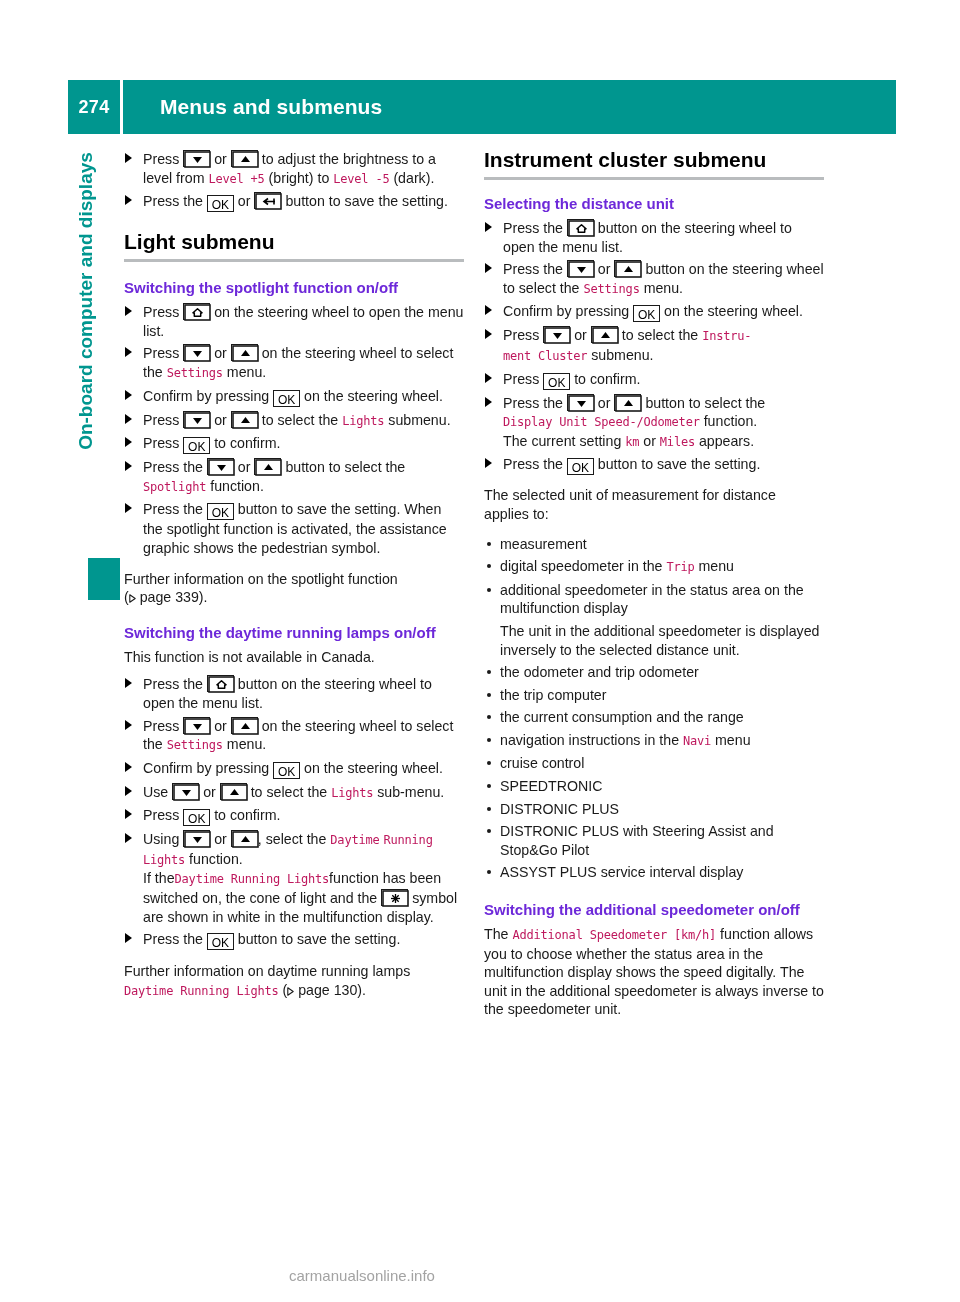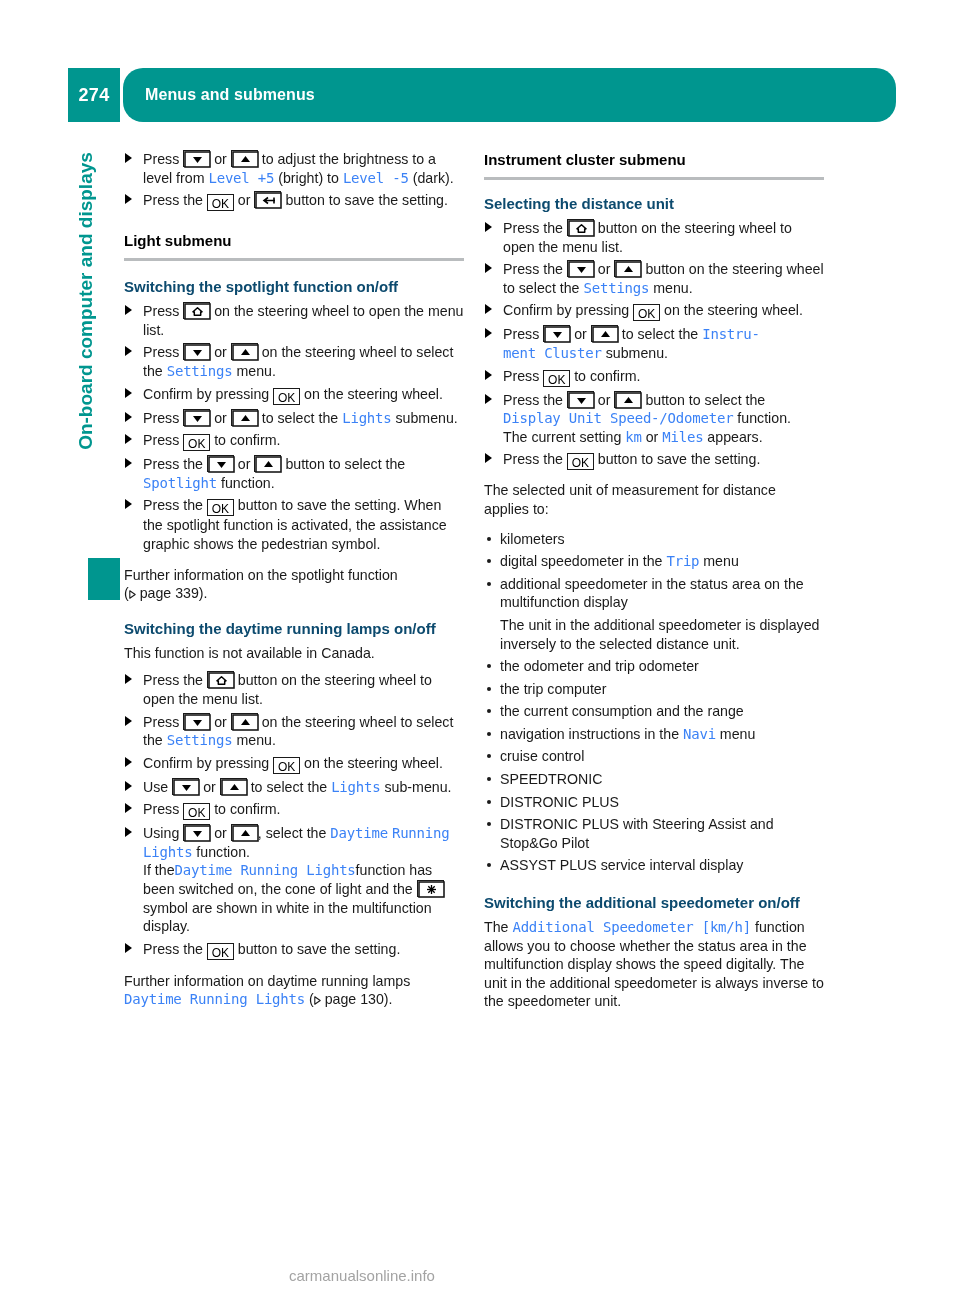--- a/index.html
+++ b/index.html
@@ -12,21 +12,21 @@
   .page {
     position: relative;
     width: 960px; height: 1302px;
     background: #ffffff;
     overflow: hidden;
   }
 
   
   .header {
     position: absolute;
-    left: 68px; top: 68px;
+    left: 68px; top: 80px;
     width: 828px; height: 54px;
     display: flex;
     align-items: stretch;
   }
   .header-pagenum {
     width: 52px;
     background: #00968f;
     color: #ffffff;
     font-weight: bold;
     font-size: 18px;
@@ -34,26 +34,25 @@
     align-items: center;
     justify-content: center;
     letter-spacing: .3px;
   }
   .header-gap { width: 3px; background: #ffffff; }
   .header-title {
     flex: 1;
     background: #00968f;
     color: #ffffff;
     font-weight: bold;
-    font-size: 16px;
+    font-size: 21px;
     display: flex;
     align-items: center;
-    padding-left: 22px;
+    padding-left: 37px;
     letter-spacing: .1px;
-    border-radius: 20px;
   }
 
   
   .sidetab {
     position: absolute;
     left: 66px; top: 140px;
     width: 40px; height: 460px;
   }
   .sidetab-label {
     position: absolute;
@@ -84,37 +83,37 @@
     font-size: 14.2px;
     line-height: 18.6px;
     color: #1a1a1a;
   }
   .col-left  { left: 124px; }
   .col-right { left: 484px; }
 
   
   .h2 {
     font-weight: bold;
-    font-size: 15px;
+    font-size: 21px;
     line-height: 20px;
     margin: 20px 0 0 0;
     color: #000;
   }
   .h2 + .rule { margin-top: 7px; }
   .rule {
     height: 3px;
     background: #b9bcbe;
     margin: 7px 0 14px 0;
   }
   .h3 {
     font-weight: bold;
     font-size: 15px;
     line-height: 19px;
     margin: 16px 0 6px 0;
-    color: #0c4a6e;
+    color: #6d28d9;
   }
   .para { margin: 0 0 9px 0; }
 
   
   .step {
     position: relative;
     padding-left: 19px;
     margin: 0 0 4px 0;
   }
   .step .arrow {
@@ -138,22 +137,22 @@
     width: 4px; height: 4px;
     border-radius: 50%;
     background: #1a1a1a;
   }
   .bullist { margin-top: 8px; }
   .subnote { padding-left: 16px; margin: 0 0 4px 0; }
 
   
   .code {
     font-family: "DejaVu Sans Mono", monospace;
-    color: #3b82f6;
-    font-size: 14px;
+    color: #be185d;
+    font-size: 12px;
     letter-spacing: -0.2px;
   }
 
   
   .key {
     display: inline-block;
     border: 1.6px solid #1a1a1a;
     background: #fff;
     vertical-align: -3px;
     text-align: center;
@@ -588,21 +587,21 @@
     <div class="step">
       <span class="arrow"></span>
       <span>Press the</span>
       <span class="key key-ok">OK</span>
       <span>button to save the setting.</span>
     </div>
 
     <div class="para" style="margin-top:11px;margin-bottom:11px;">The selected unit of measurement for distance applies to:</div>
 
     <div class="bullist">
-      <div class="bul"><span class="dot"></span><span>kilometers</span></div>
+      <div class="bul"><span class="dot"></span><span>measurement</span></div>
 
       <div class="bul"><span class="dot"></span><span>digital speedometer in the <span class="code">Trip</span> menu</span></div>
 
       <div class="bul"><span class="dot"></span><span>additional speedometer in the status area on the multifunction display</span></div>
 
       <div class="subnote">The unit in the additional speedometer is displayed inversely to the selected distance unit.</div>
 
       <div class="bul"><span class="dot"></span><span>the odometer and trip odometer</span></div>
 
       <div class="bul"><span class="dot"></span><span>the trip computer</span></div>

